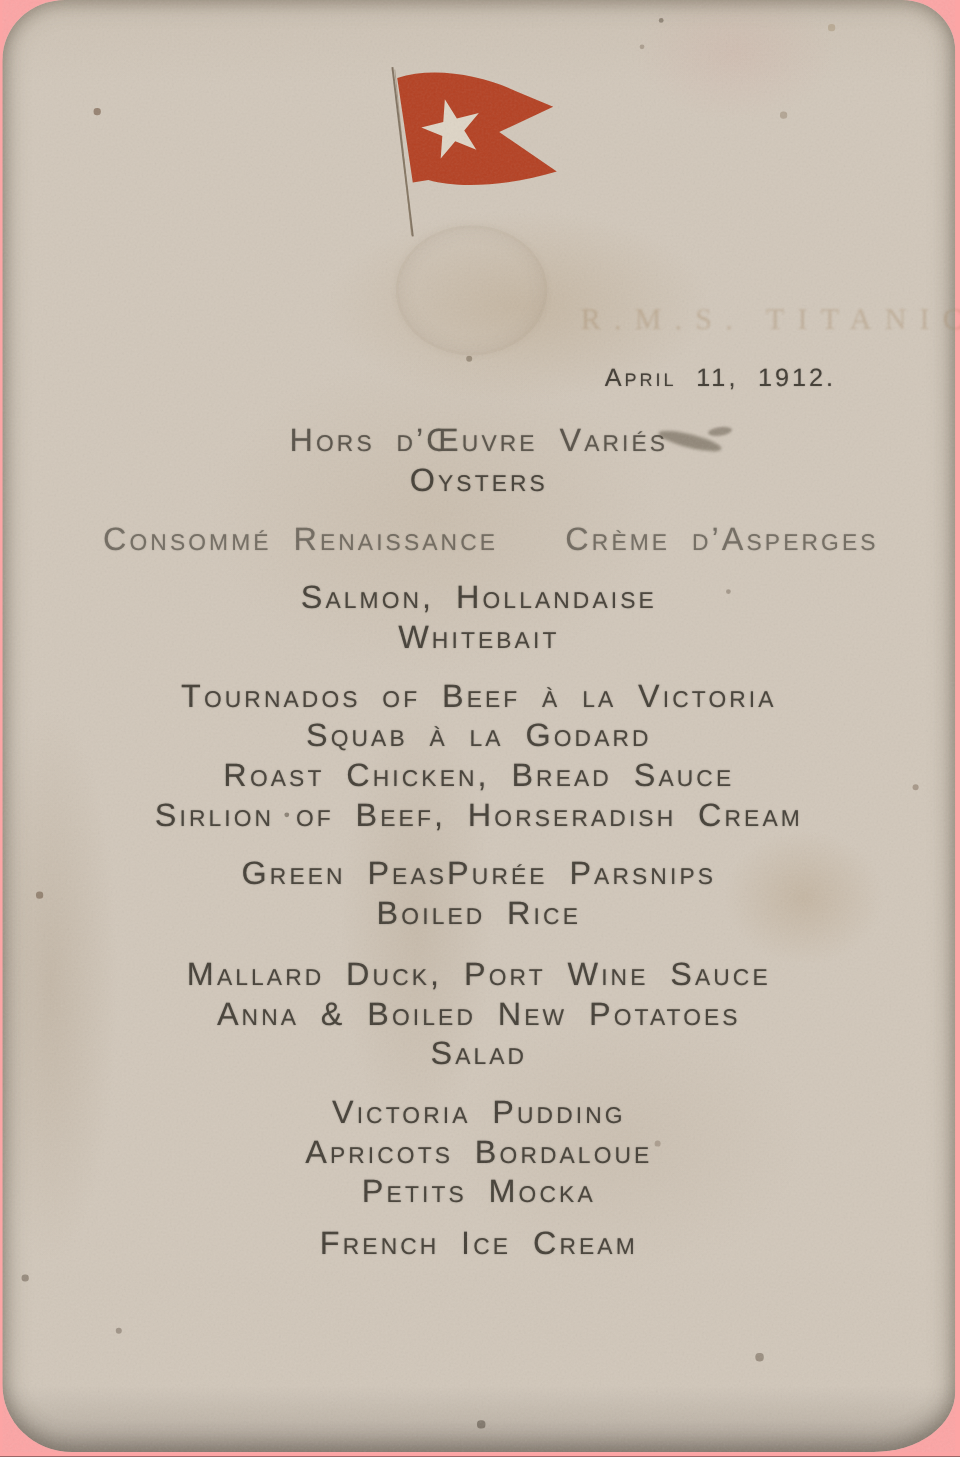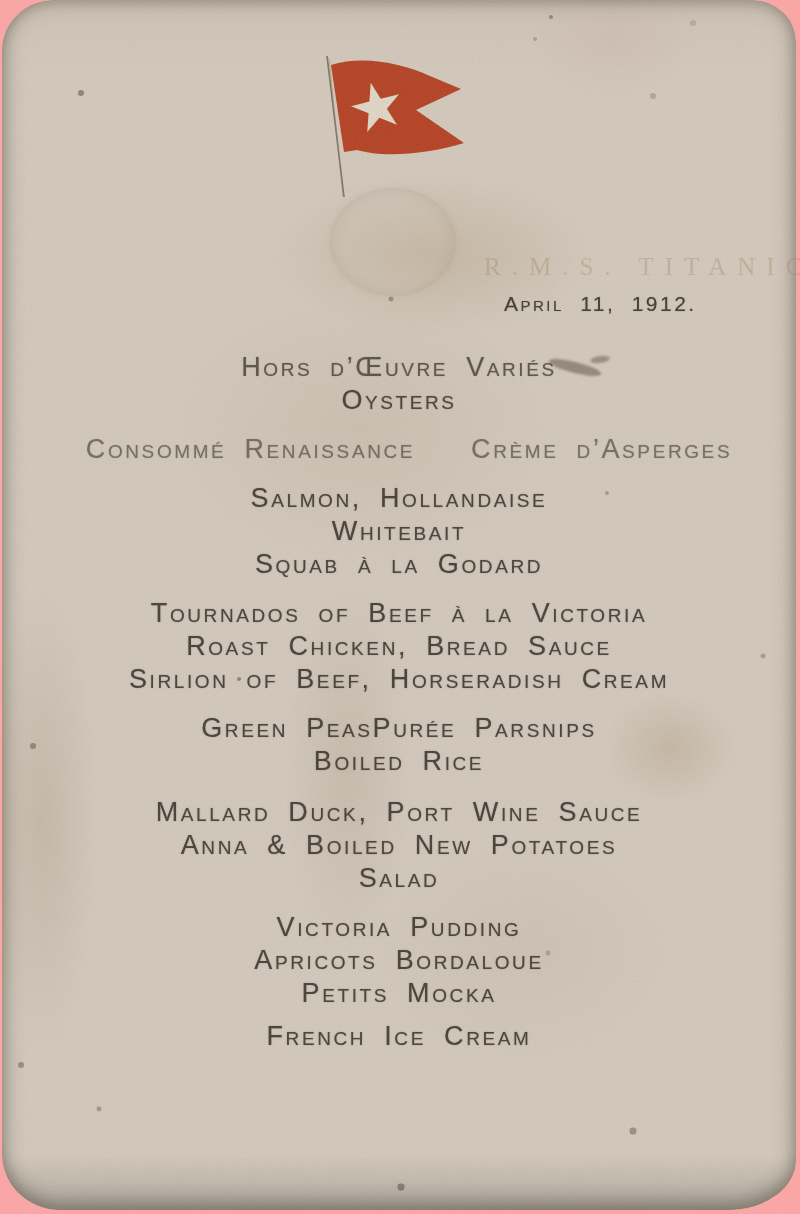--- a/index.html
+++ b/index.html
@@ -21,21 +21,21 @@
     box-shadow: inset 0 0 22px rgba(95,84,68,.38), inset 0 -8px 16px rgba(70,64,58,.35), inset 0 4px 10px rgba(120,108,90,.25);
   }
   .grain{position:absolute;left:0;top:0;width:100%;height:100%;opacity:.10;pointer-events:none;}
   .flag{position:absolute;left:312px;top:50px;width:160px;height:150px;}
   .emboss{position:absolute;left:328px;top:188px;width:122px;height:104px;border-radius:50%;
     border:2px solid rgba(126,106,80,.10);
     box-shadow:inset 0 0 14px rgba(120,100,75,.14), 0 0 6px rgba(120,100,75,.07);}
   .ghost-line{position:absolute;left:482px;top:253px;
     font-family:"Liberation Serif",serif;font-size:25px;letter-spacing:11px;
     color:rgba(152,118,78,.30);filter:blur(0.7px);white-space:nowrap;}
-  .date-line{position:absolute;left:502px;top:292px;font-size:21px;
+  .date-line{position:absolute;left:502px;top:304px;font-size:21px;
     font-variant:small-caps;letter-spacing:2.5px;word-spacing:8px;
     color:rgba(56,51,43,.88);text-shadow:0 0 1px rgba(56,51,43,.55);white-space:nowrap;}
   .menu{position:absolute;left:0;top:352px;width:100%;}
   .menu-line{display:flex;justify-content:center;align-items:baseline;height:26px;
     font-size:27px;font-variant:small-caps;letter-spacing:2.6px;word-spacing:8px;
     color:rgba(56,51,43,.84);text-shadow:0 0 1.2px rgba(56,51,43,.5);white-space:nowrap;}
   .gap-s{margin-top:7px}.gap-m{margin-top:17px}.gap-l{margin-top:23px}.gap-xl{margin-top:25px}
   .pair-wide{}.pair-narrow{gap:56px;transform:translateX(10px)}
   .faint{opacity:.68}.soft{opacity:.86}
   .smudge{position:absolute;left:546px;top:362px;width:54px;height:11px;border-radius:50%;
@@ -88,22 +88,22 @@
 
     <div class="menu">
       <div class="menu-line soft">Hors d’Œuvre Variés</div>
       <div class="menu-line gap-s">Oysters</div>
       <div class="menu-line gap-l faint pair-narrow">
         <span>Consommé Renaissance</span>
         <span>Crème d’Asperges</span>
       </div>
       <div class="menu-line gap-l">Salmon, Hollandaise</div>
       <div class="menu-line gap-s">Whitebait</div>
+      <div class="menu-line gap-l">Tournados of Beef à la Victoria</div>
       <div class="menu-line gap-s">Squab à la Godard</div>
-      <div class="menu-line gap-l">Tournados of Beef à la Victoria</div>
       <div class="menu-line gap-s">Roast Chicken, Bread Sauce</div>
       <div class="menu-line gap-s">Sirlion of Beef, Horseradish Cream</div>
       <div class="menu-line gap-l pair-wide">
         <span>Green Peas</span>
         <span>Purée Parsnips</span>
       </div>
       <div class="menu-line gap-s">Boiled Rice</div>
       <div class="menu-line gap-xl">Mallard Duck, Port Wine Sauce</div>
       <div class="menu-line gap-s">Anna &amp; Boiled New Potatoes</div>
       <div class="menu-line gap-s">Salad</div>

